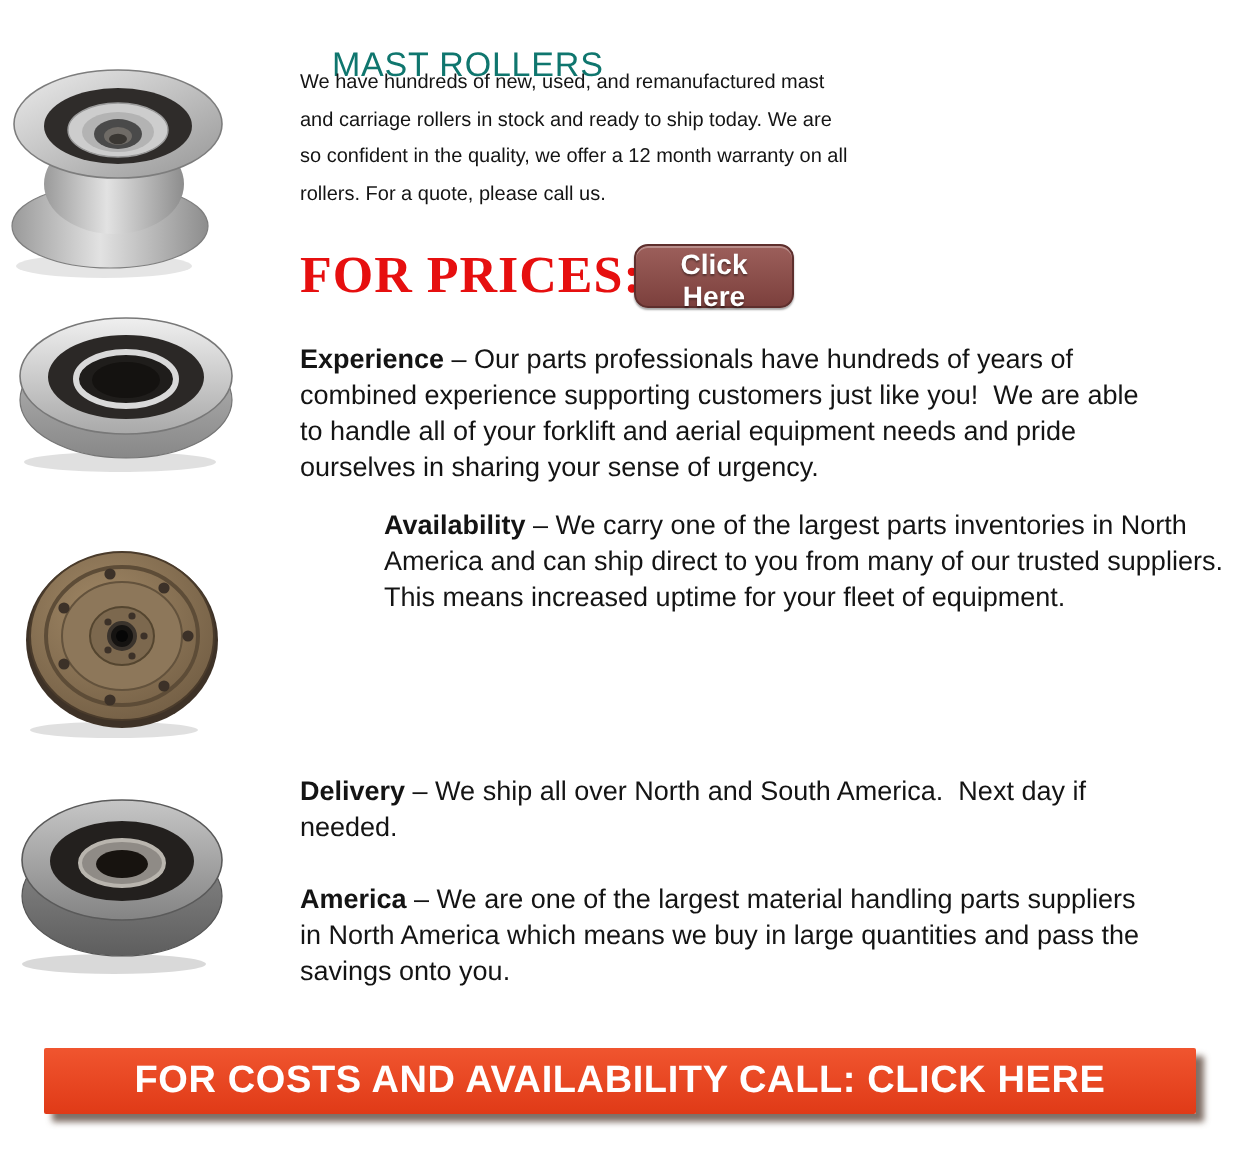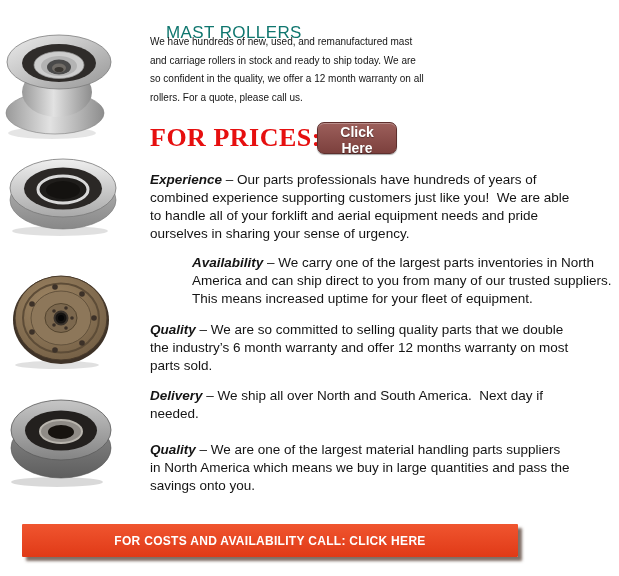--- a/index.html
+++ b/index.html
@@ -29,29 +29,29 @@
     border:1px solid #5e2f2d;border-radius:7px;
     box-shadow:inset 0 1px 0 rgba(255,255,255,.3),0 1px 1px rgba(0,0,0,.35);
     color:#ffffff;font-family:"Liberation Sans",sans-serif;
     font-size:14px;font-weight:bold;cursor:pointer;
     text-shadow:0 1px 1px rgba(0,0,0,.4);
   }
   .section{
     position:absolute;left:150px;width:468px;margin:0;
     font-size:13.5px;line-height:18px;
   }
-  .section b{font-weight:bold;font-style:italic;}
+  .section b{font-weight:bold;}
   .section .txt{white-space:pre-wrap;}
   .s0{top:171px;} .s1{top:254px;margin-left:42px;} .s2{top:321px;} .s3{top:387px;} .s4{top:441px;}
   .banner{
-    position:absolute;left:22px;top:524px;width:496px;height:33px;
+    position:absolute;left:22px;top:524px;width:576px;height:33px;
     background:linear-gradient(#f0552f,#e03a17);
     box-shadow:4px 4px 3px rgba(96,75,64,.8);
     display:flex;align-items:center;justify-content:center;
-    color:#ffffff;font-weight:bold;font-size:12px;letter-spacing:.3px;
+    color:#ffffff;font-weight:bold;font-size:19px;letter-spacing:.3px;
     cursor:pointer;border-radius:1px;
   }
 </style>
 </head>
 <body>
 
 <div class="page">
 
   <div class="photo" style="left:2px;top:20px;">
     <svg width="114" height="122" viewBox="0 0 114 122">
@@ -163,26 +163,23 @@
 
   <p class="section s0"><b>Experience</b><span class="txt"> – Our parts professionals have hundreds of years of
 combined experience supporting customers just like you!  We are able
 to handle all of your forklift and aerial equipment needs and pride
 ourselves in sharing your sense of urgency.</span></p>
 
   <p class="section s1"><b>Availability</b><span class="txt"> – We carry one of the largest parts inventories in North
 America and can ship direct to you from many of our trusted suppliers.
 This means increased uptime for your fleet of equipment.</span></p>
 
-  <p class="section s2"><b>Quality</b><span class="txt"> – We are so committed to selling quality parts that we double
-the industry’s 6 month warranty and offer 12 months warranty on most
-parts sold.</span></p>
 
   <p class="section s3"><b>Delivery</b><span class="txt"> – We ship all over North and South America.  Next day if
 needed.</span></p>
 
-  <p class="section s4"><b>Quality</b><span class="txt"> – We are one of the largest material handling parts suppliers
+  <p class="section s4"><b>America</b><span class="txt"> – We are one of the largest material handling parts suppliers
 in North America which means we buy in large quantities and pass the
 savings onto you.</span></p>
 
   <div class="banner">FOR COSTS AND AVAILABILITY CALL: CLICK HERE</div>
 
 </div>
 
 </body></html>

